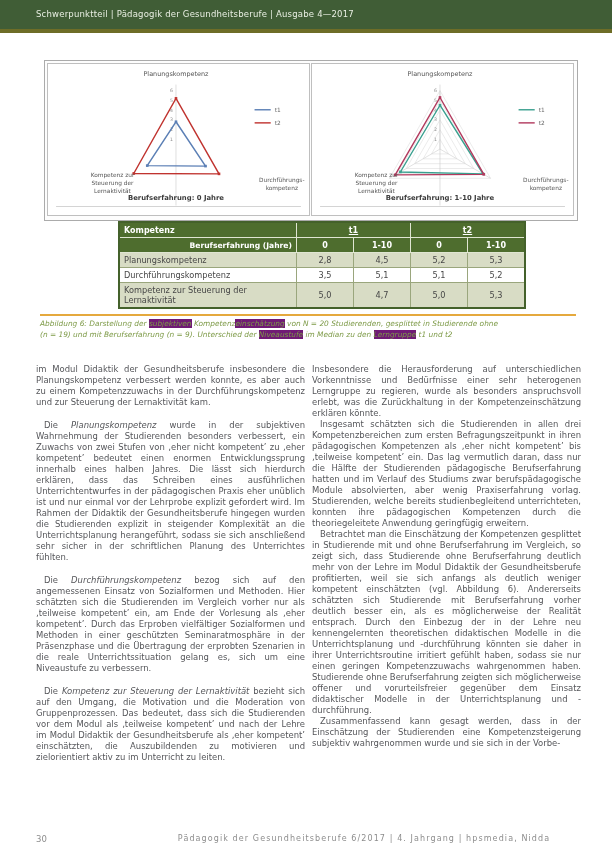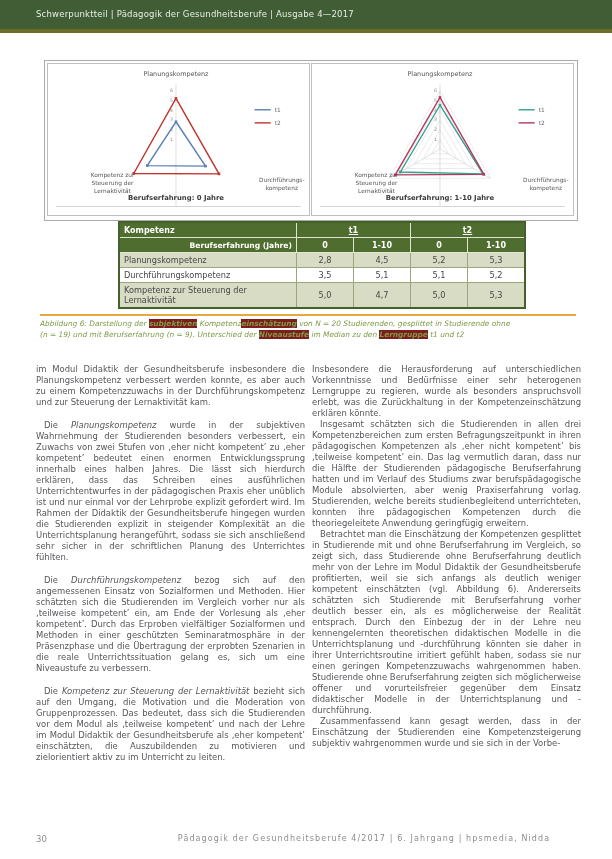--- a/index.html
+++ b/index.html
@@ -28,21 +28,21 @@
   td{border:1px solid #9aa67d;height:14px;background:#fff;}
   td.lbl{text-align:left;}
   td.val{text-align:center;}
   tr.alt td{background:#d8dcc5;}
   .u{text-decoration:underline;}
 
   
   .divider{position:absolute;left:40px;top:314px;width:536px;height:2px;background:#e5a93d;}
   .caption{position:absolute;left:40px;top:319px;width:537px;font-size:7.4px;font-style:italic;
            color:#7d9a47;line-height:10.5px;}
-  .caption .hl{background:#7f1d1d;font-weight:bold;}
+  .caption .hl{background:#701a75;}
 
   
   .colL{position:absolute;left:36px;top:364px;width:269px;}
   .colR{position:absolute;left:312px;top:364px;width:269px;}
   .colL p,.colR p{margin:0;font-size:8.45px;line-height:11px;color:#55565a;text-align:justify;}
   p.gap{margin-top:12px !important;}
   p.ind{text-indent:8px;}
 
   
   .pagenum{position:absolute;left:36px;top:834px;font-size:8.5px;color:#8d8d8d;}
@@ -183,13 +183,13 @@
     <p class="gap ind"><span>Die </span><i>Kompetenz zur Steuerung der Lernaktivität</i><span> bezieht sich auf den Umgang, die Motivation und die Moderation von Gruppenprozessen. Das bedeutet, dass sich die Studierenden vor dem Modul als ‚teilweise kompetent’ und nach der Lehre im Modul Didaktik der Gesundheitsberufe als ‚eher kompetent’ einschätzten, die Auszubildenden zu motivieren und zielorientiert aktiv zu im Unterricht zu leiten.</span></p>
   </div>
 <div class="colR">
     <p><span>Insbesondere die Herausforderung auf unterschiedlichen Vorkenntnisse und Bedürfnisse einer sehr heterogenen Lerngruppe zu regieren, wurde als besonders anspruchsvoll erlebt, was die Zurückhaltung in der Kompetenzeinschätzung erklären könnte.</span></p>
     <p class="ind"><span>Insgesamt schätzten sich die Studierenden in allen drei Kompetenzbereichen zum ersten Befragungszeitpunkt in ihren pädagogischen Kompetenzen als ‚eher nicht kompetent’ bis ‚teilweise kompetent’ ein. Das lag vermutlich daran, dass nur die Hälfte der Studierenden pädagogische Berufserfahrung hatten und im Verlauf des Studiums zwar berufspädagogische Module absolvierten, aber wenig Praxiserfahrung vorlag. Studierenden, welche bereits studienbegleitend unterrichteten, konnten ihre pädagogischen Kompetenzen durch die theoriegeleitete Anwendung geringfügig erweitern.</span></p>
     <p class="ind"><span>Betrachtet man die Einschätzung der Kompetenzen gesplittet in Studierende mit und ohne Berufserfahrung im Vergleich, so zeigt sich, dass Studierende ohne Berufserfahrung deutlich mehr von der Lehre im Modul Didaktik der Gesundheitsberufe profitierten, weil sie sich anfangs als deutlich weniger kompetent einschätzten (vgl. Abbildung 6). Andererseits schätzten sich Studierende mit Berufserfahrung vorher deutlich besser ein, als es möglicherweise der Realität entsprach. Durch den Einbezug der in der Lehre neu kennengelernten theoretischen didaktischen Modelle in die Unterrichtsplanung und -durchführung könnten sie daher in ihrer Unterrichtsroutine irritiert gefühlt haben, sodass sie nur einen geringen Kompetenzzuwachs wahrgenommen haben. Studierende ohne Berufserfahrung zeigten sich möglicherweise offener und vorurteilsfreier gegenüber dem Einsatz didaktischer Modelle in der Unterrichtsplanung und -durchführung.</span></p>
     <p class="ind"><span>Zusammenfassend kann gesagt werden, dass in der Einschätzung der Studierenden eine Kompetenzsteigerung subjektiv wahrgenommen wurde und sie sich in der Vorbe-</span></p>
   </div>
 
 <div class="pagenum">30</div>
-<div class="journal">Pädagogik der Gesundheitsberufe 4/2017  |  6. Jahrgang  |  hpsmedia, Nidda</div>
+<div class="journal">Pädagogik der Gesundheitsberufe 6/2017  |  4. Jahrgang  |  hpsmedia, Nidda</div>
 
 </body></html>

